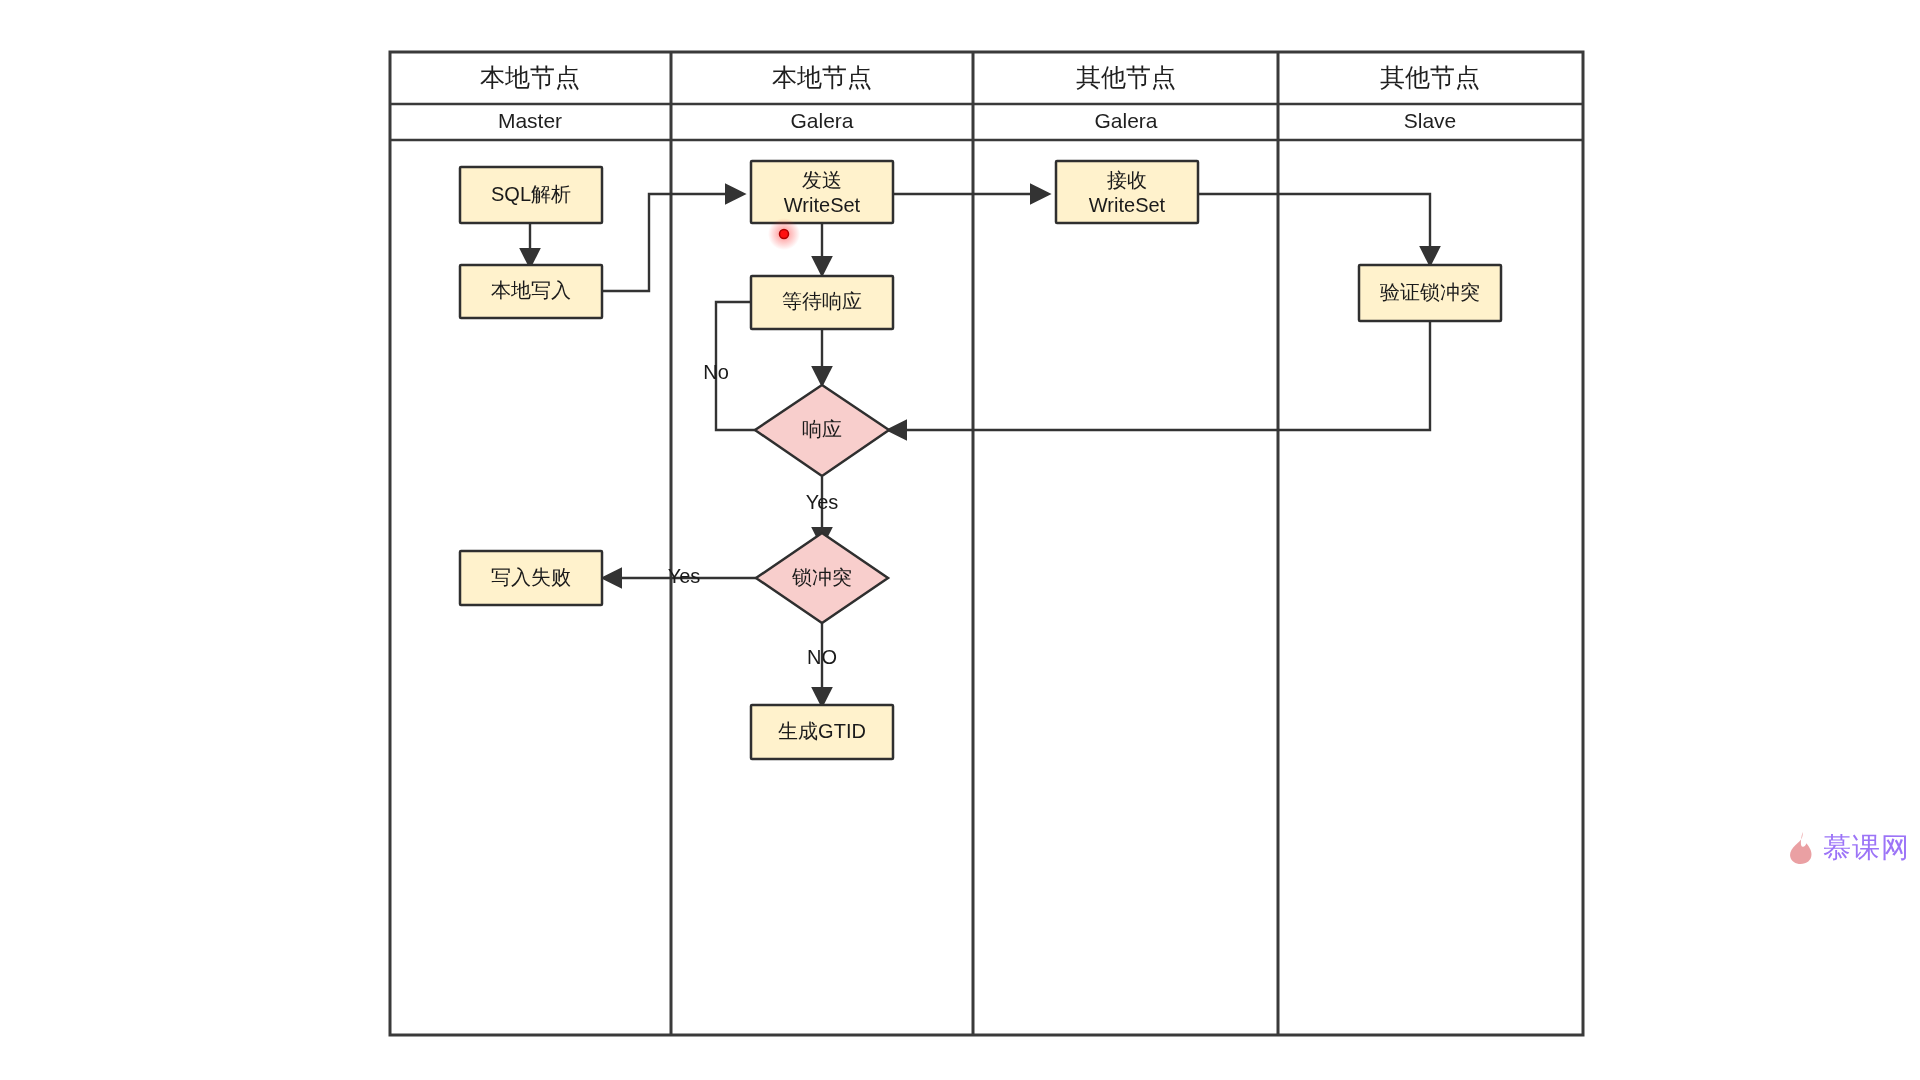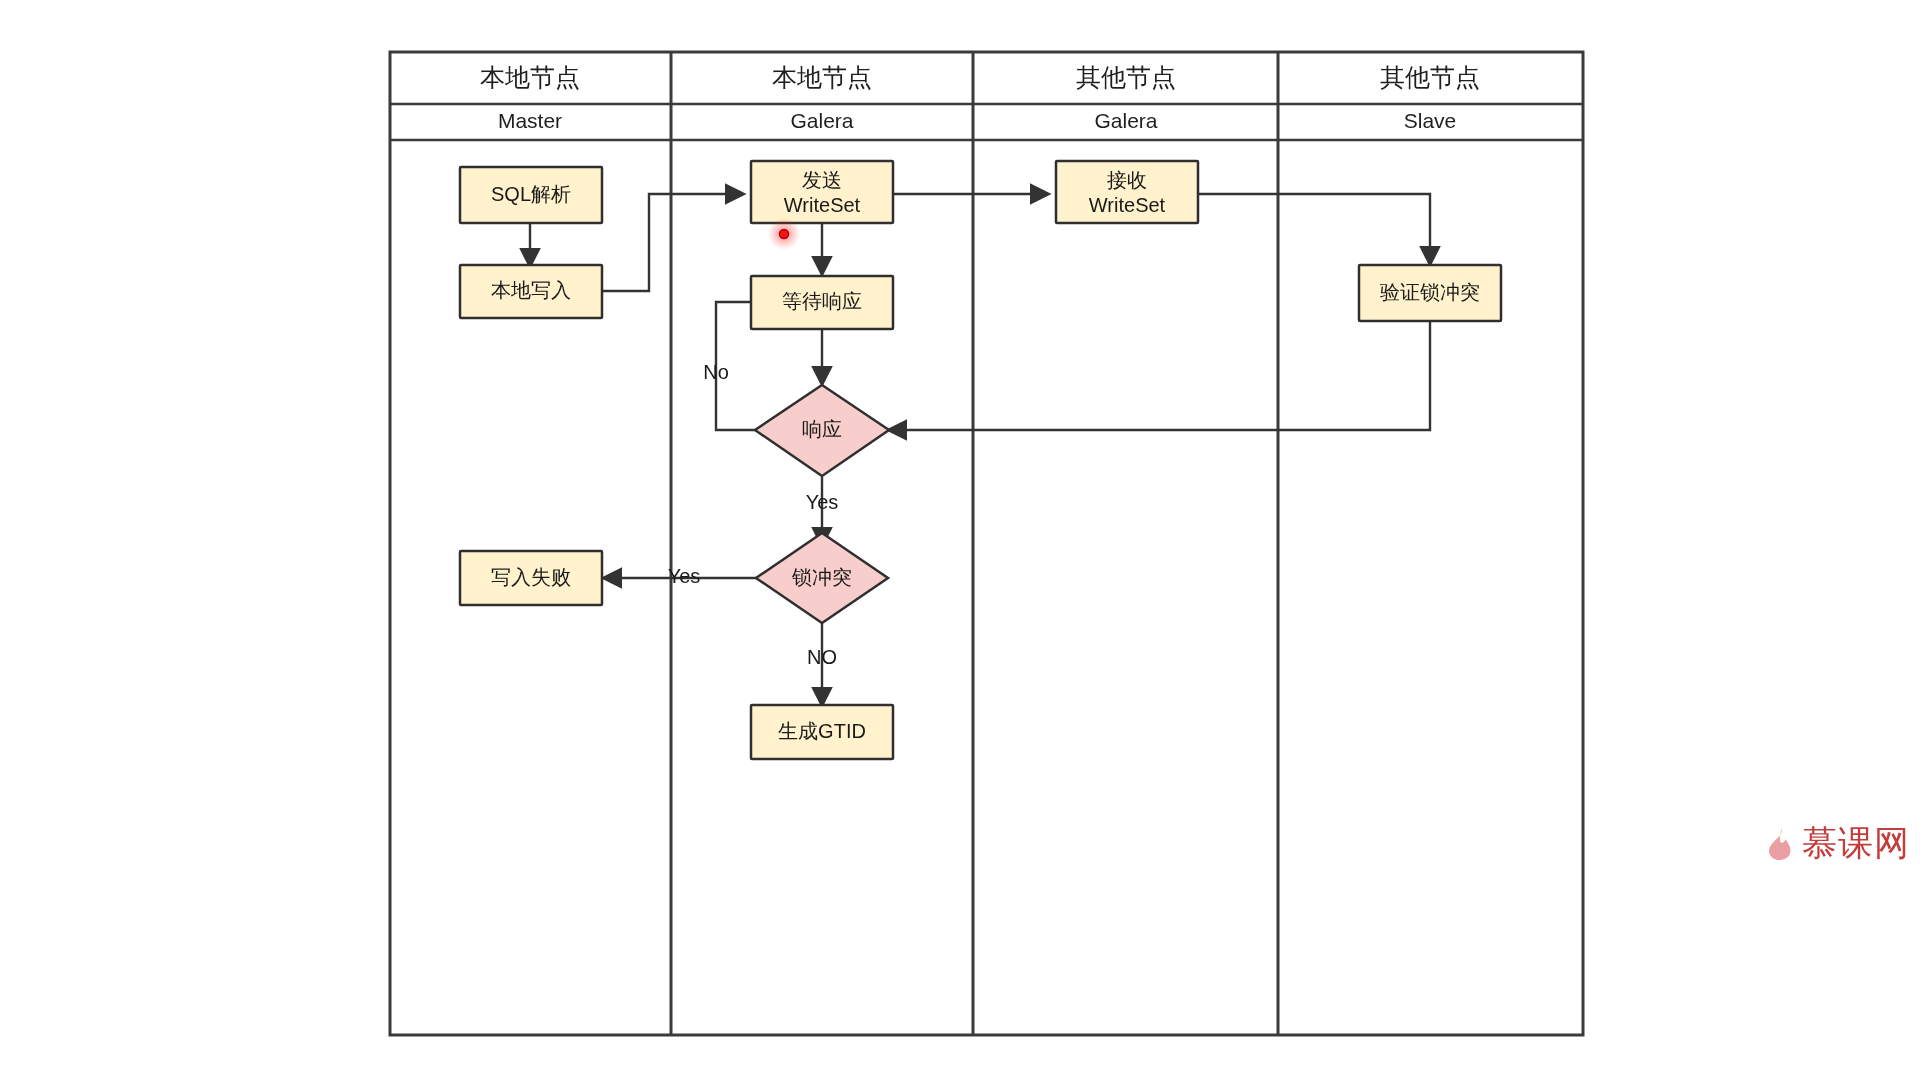--- a/index.html
+++ b/index.html
@@ -85,22 +85,22 @@
   #watermark {
     position: absolute;
     right: 26px;
     bottom: 16px;
     display: flex;
     align-items: center;
     gap: 7px;
     opacity: 0.85;
   }
   #watermark .wm-text {
-    font-size: 35px;
-    color: #b91c1c;
+    font-size: 28px;
+    color: #8b5cf6;
     letter-spacing: 1px;
     font-family: Liberation Sans, sans-serif;
   }
 </style>
 </head>
 <body>
 
 <div id="diagram-root">
 
   <svg class="flow" viewBox="0 0 1920 1080" xmlns="http://www.w3.org/2000/svg">

